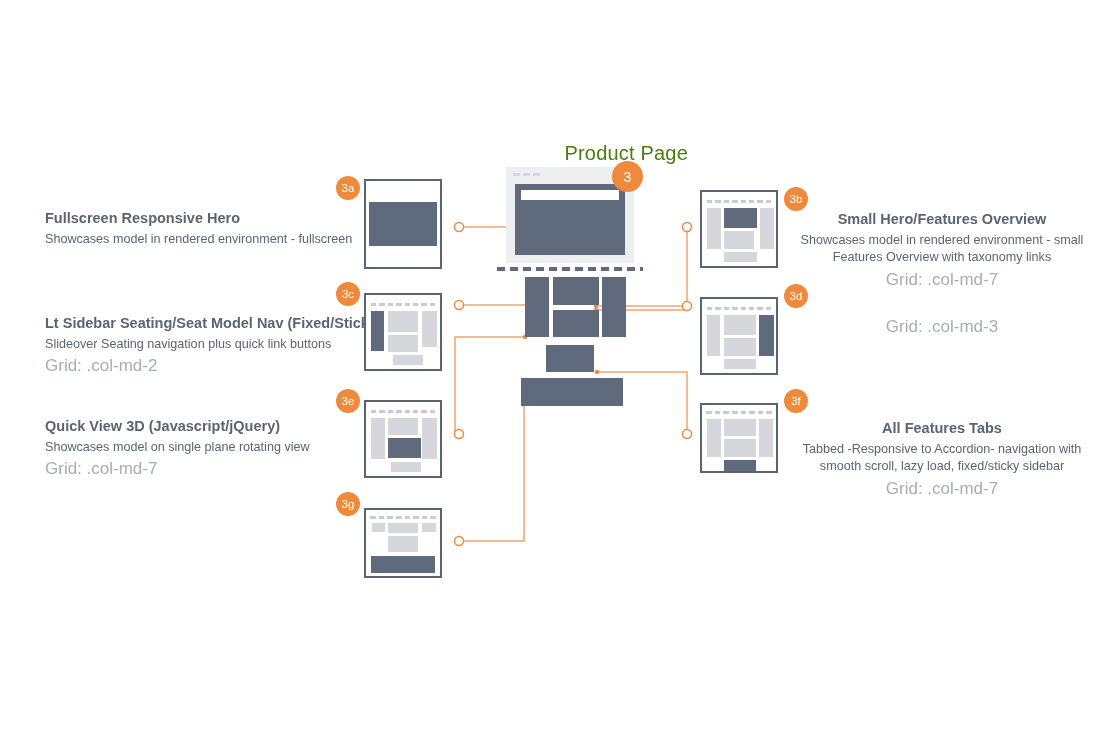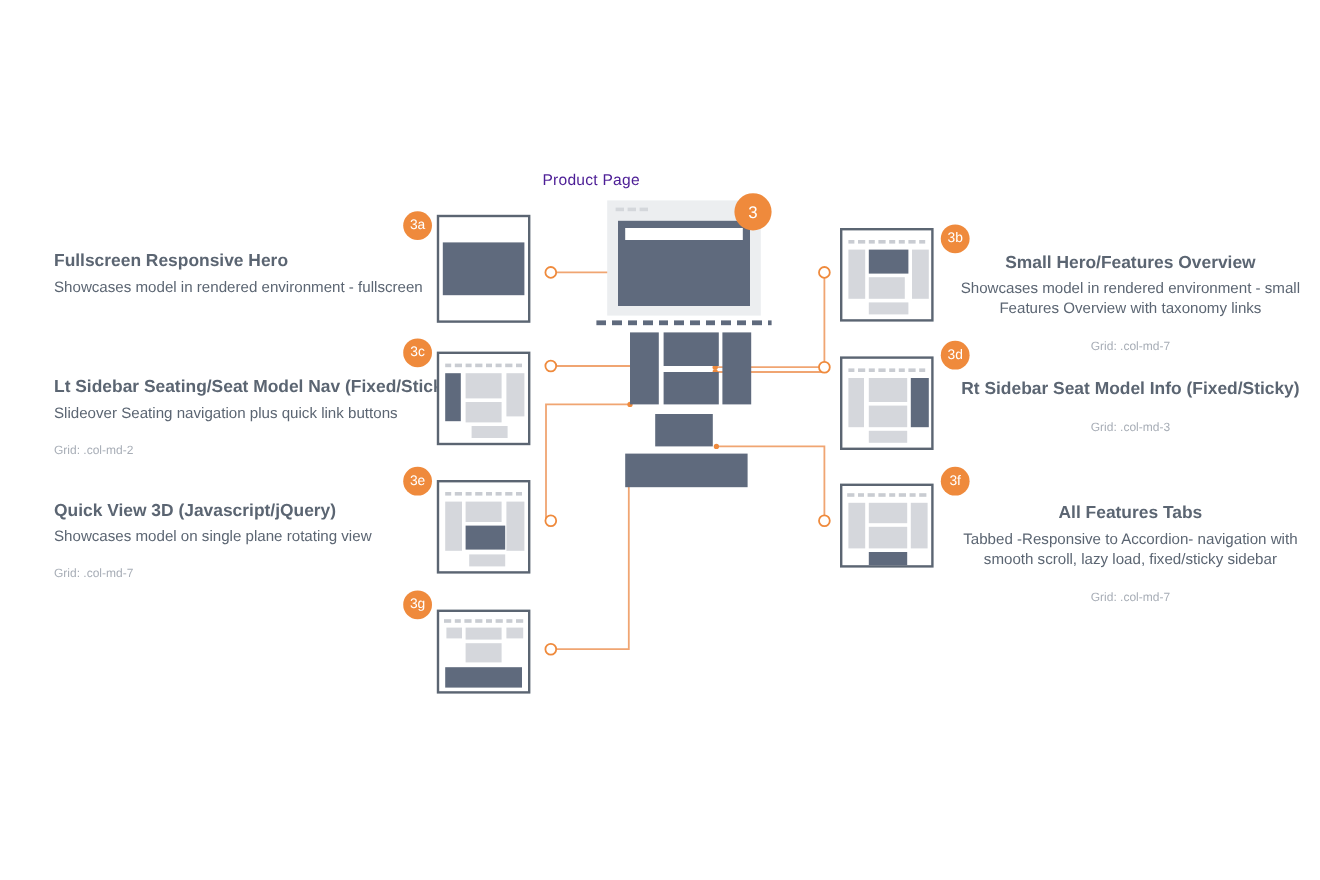--- a/index.html
+++ b/index.html
@@ -41,36 +41,36 @@
     color: #5b6572;
     margin-bottom: 3px;
     white-space: nowrap;
   }
   .desc .sub {
     font-size: 12.6px;
     color: #5b6572;
     white-space: nowrap;
   }
   .desc .grid {
-    font-size: 10px;
+    font-size: 17px;
     color: #a7adb6;
-    margin-top: 16px;
+    margin-top: 1px;
     white-space: nowrap;
   }
   .desc.right { text-align: center; }
 
   
   #page-title {
     position: absolute;
     left: 452px;
     top: 142px;
     width: 236px;
-    text-align: left;
-    font-size: 13px;
-    color: #4c1d95;
+    text-align: right;
+    font-size: 20px;
+    color: #4d7c0f;
     letter-spacing: .2px;
   }
 
   
   .badge {
     position: absolute;
     border-radius: 50%;
     background: #ef8a3c;
     color: #ffffff;
     display: flex;
@@ -366,21 +366,20 @@
         </div>
       <div class="blk light" style="left:5px;top:16px;width:13px;height:41px;"></div>
       <div class="blk light" style="left:22px;top:16px;width:32px;height:20px;"></div>
       <div class="blk light" style="left:22px;top:39px;width:32px;height:18px;"></div>
       <div class="blk dark" style="left:57px;top:16px;width:15px;height:41px;"></div>
       <div class="blk light" style="left:22px;top:60px;width:32px;height:10px;"></div>
     </div>
   </div>
   <div class="badge" style="left:784px;top:284px;width:24px;height:24px;">3d</div>
   <div class="desc right" style="left:787px;top:314px;width:310px;">
-    <div class="title">Rt Sidebar Seat Model Info (Fixed/Sticky)</div>
     <div class="grid">Grid: .col-md-3</div>
   </div>
 
   <div class="thumb" style="left:700px;top:403px;width:78px;height:70px;">
     <div class="inner">
       <div class="navstrip" style="left:4px;top:6px;right:4px;">
           <i></i>
           <i></i>
           <i></i>
           <i></i>

